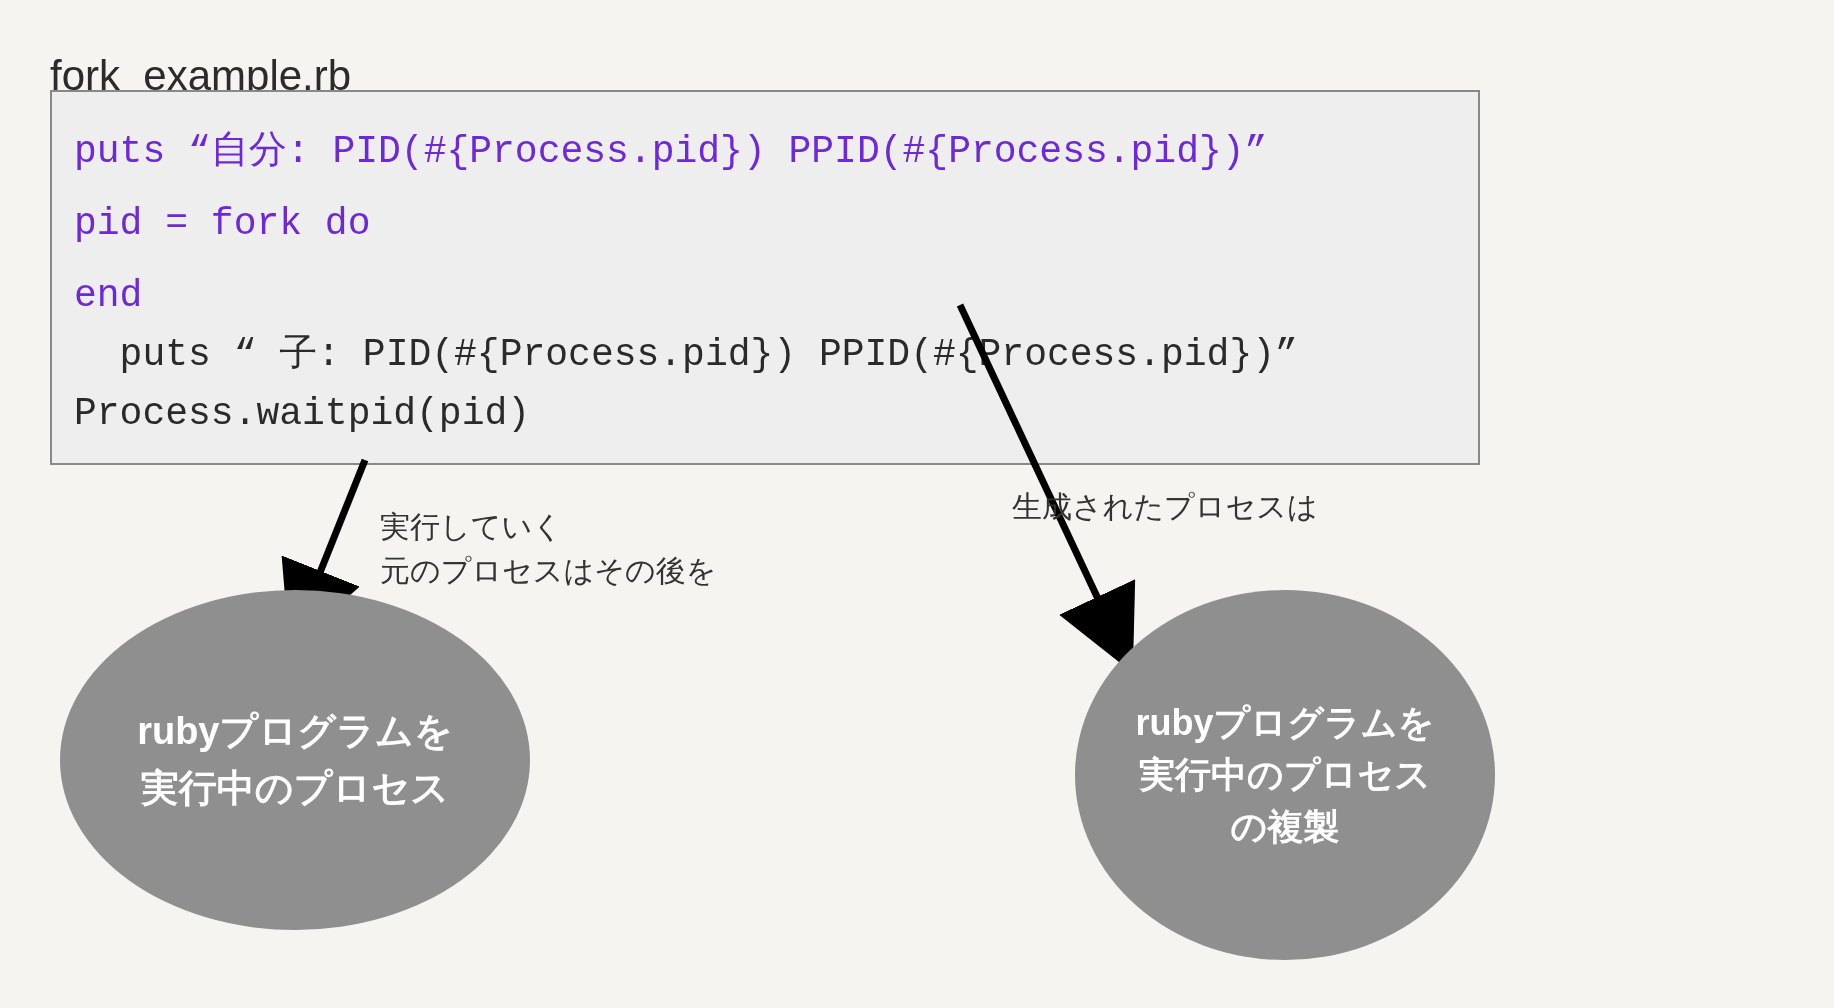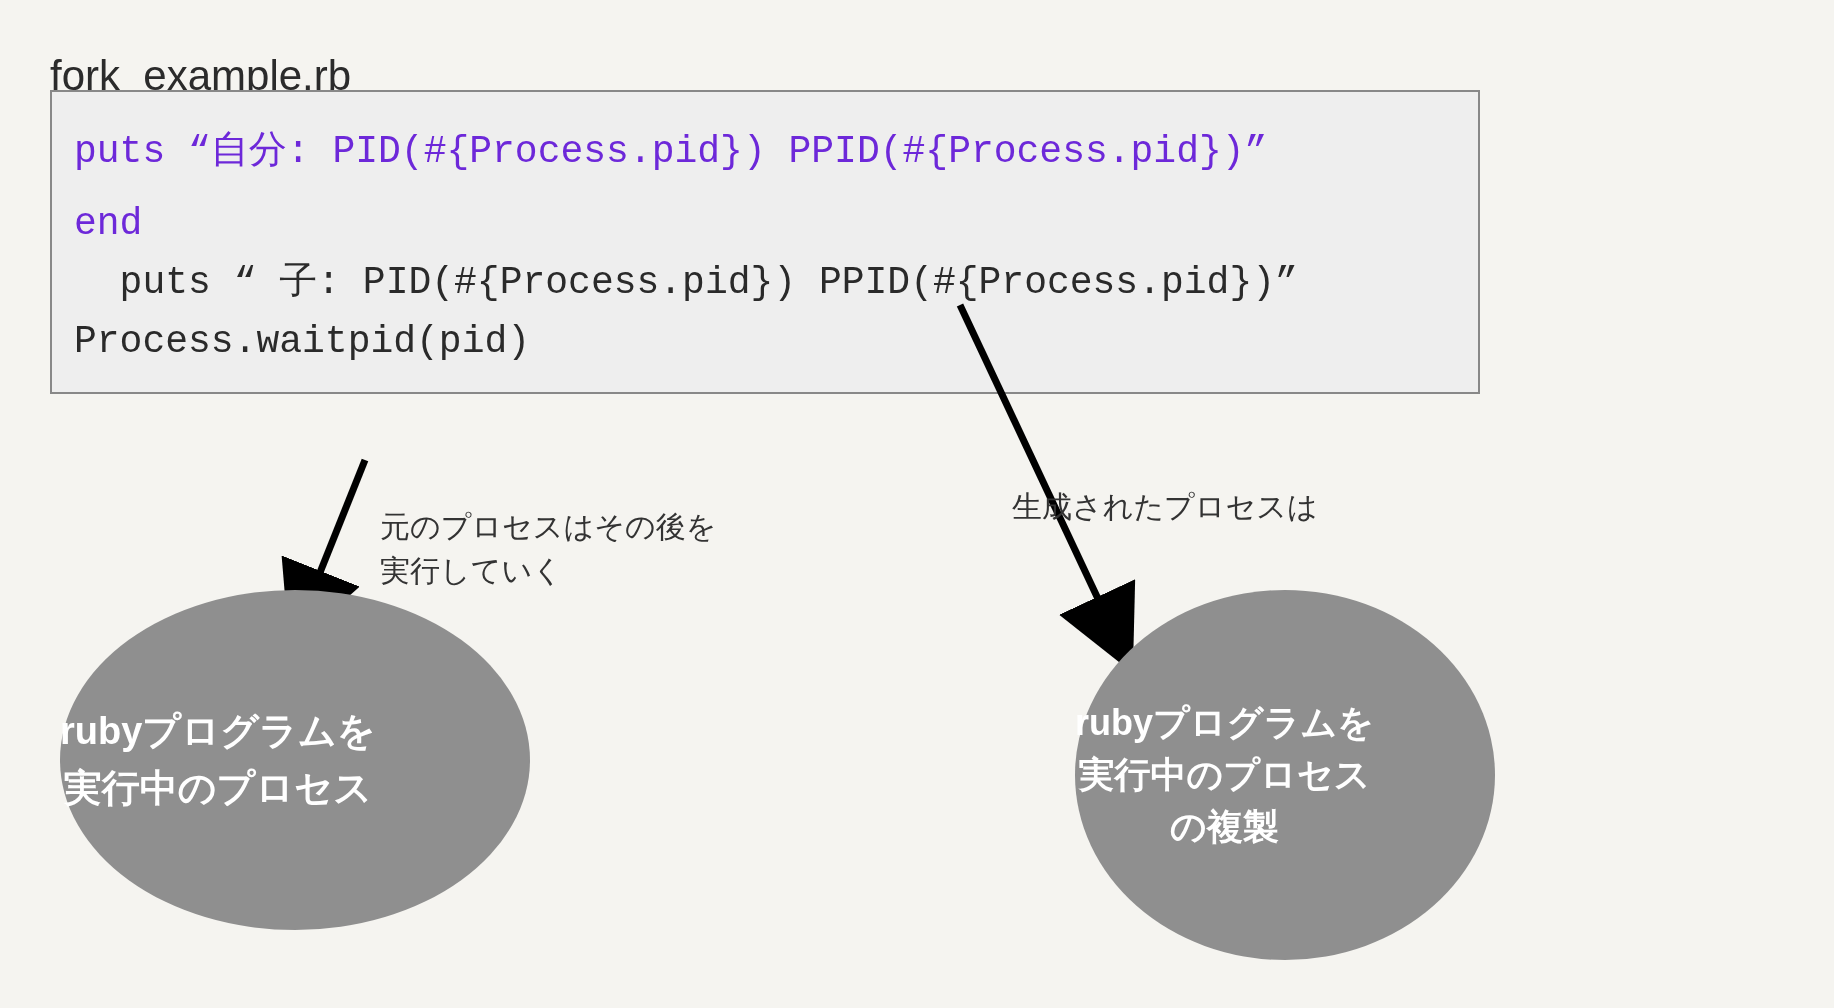--- a/index.html
+++ b/index.html
@@ -50,21 +50,21 @@
       position: absolute;
       pointer-events: none;
     }
 
     .bubble {
       position: absolute;
       background: #8f8f8f;
       border-radius: 50%;
       display: flex;
       align-items: center;
-      justify-content: flex-start;
+      justify-content: center;
       text-align: center;
       color: #fff;
       font-weight: 700;
     }
     .bubble-left {
       top: 590px; left: 60px;
       width: 470px; height: 340px;
       font-size: 38px;
       line-height: 1.5;
     }
@@ -75,20 +75,21 @@
       line-height: 1.45;
     }
   </style>
 </head>
 <body>
 
 <div class="title">fork_example.rb</div>
 
 <div class="code-box">
   <div class="code-line faded">puts “自分: PID(#{Process.pid}) PPID(#{Process.pid})”</div>
+  <div class="code-line faded">pid = fork do</div>
   <div class="code-line faded">end</div>
   <div class="code-line strong">  puts “ 子: PID(#{Process.pid}) PPID(#{Process.pid})”</div>
   <div class="code-line strong">Process.waitpid(pid)</div>
 </div>
 
 <svg class="arrow" style="top:455px; left:270px;" width="120" height="190">
   <defs>
     <marker id="ahL" markerWidth="12" markerHeight="12" refX="6" refY="6" orient="auto">
       <path d="M0,0 L12,6 L0,12 Z" fill="#000"></path>
     </marker>
@@ -99,22 +100,22 @@
 <svg class="arrow" style="top:300px; left:940px;" width="240" height="370">
   <defs>
     <marker id="ahR" markerWidth="12" markerHeight="12" refX="6" refY="6" orient="auto">
       <path d="M0,0 L12,6 L0,12 Z" fill="#000"></path>
     </marker>
   </defs>
   <line x1="20" y1="5" x2="175" y2="335" stroke="#000" stroke-width="7" marker-end="url(#ahR)"></line>
 </svg>
 
 <div class="note note-left">
+  <div>実行していく</div>
   <div>元のプロセスはその後を</div>
-  <div>実行していく</div>
 </div>
 
 <div class="note note-right">
   <div>生成されたプロセスは</div>
 </div>
 
 <div class="bubble bubble-left">
   <div>
     <div>rubyプログラムを</div>
     <div>実行中のプロセス</div>

